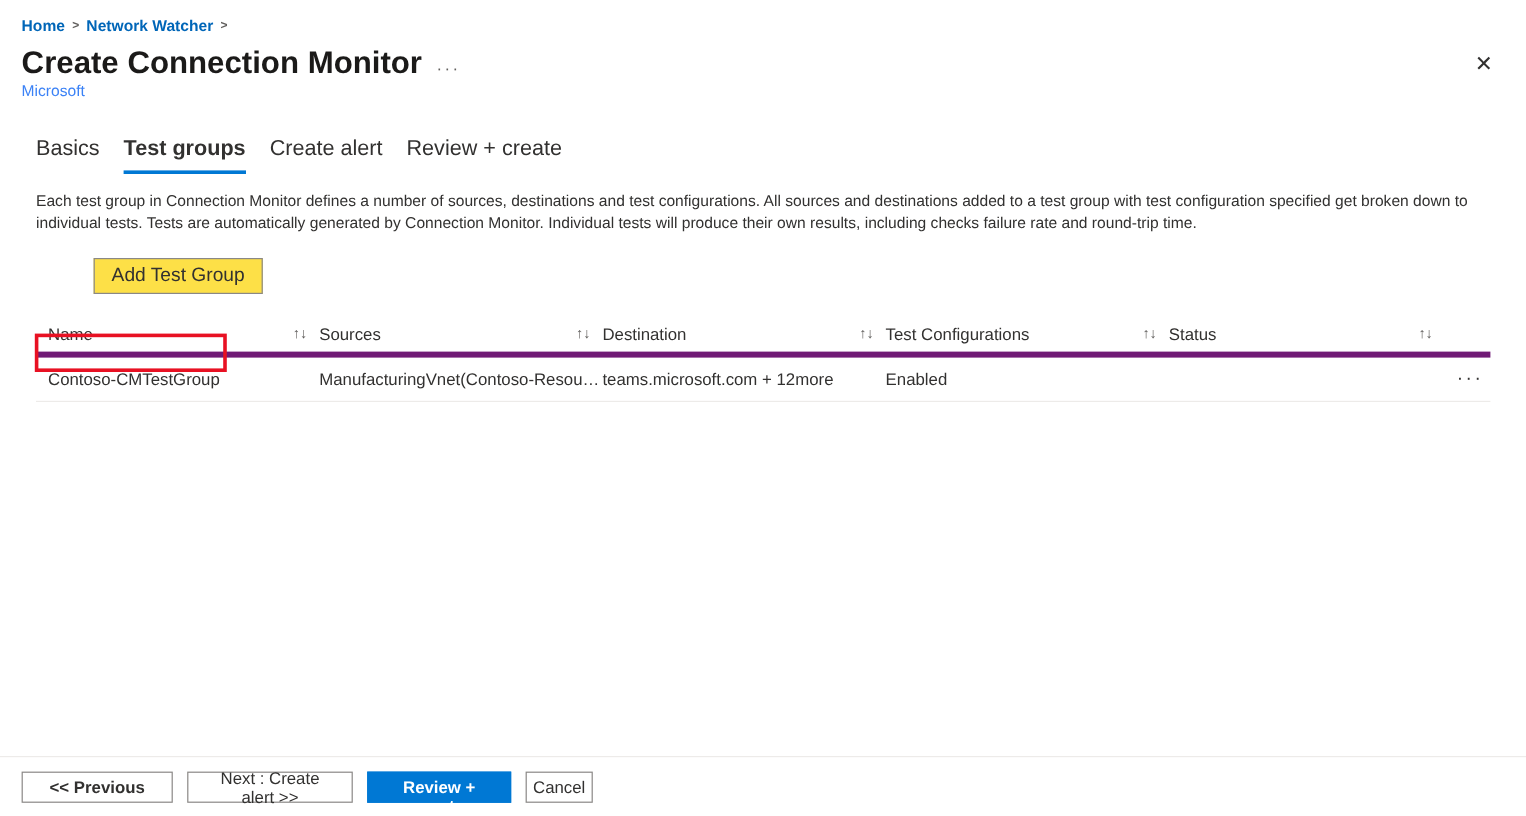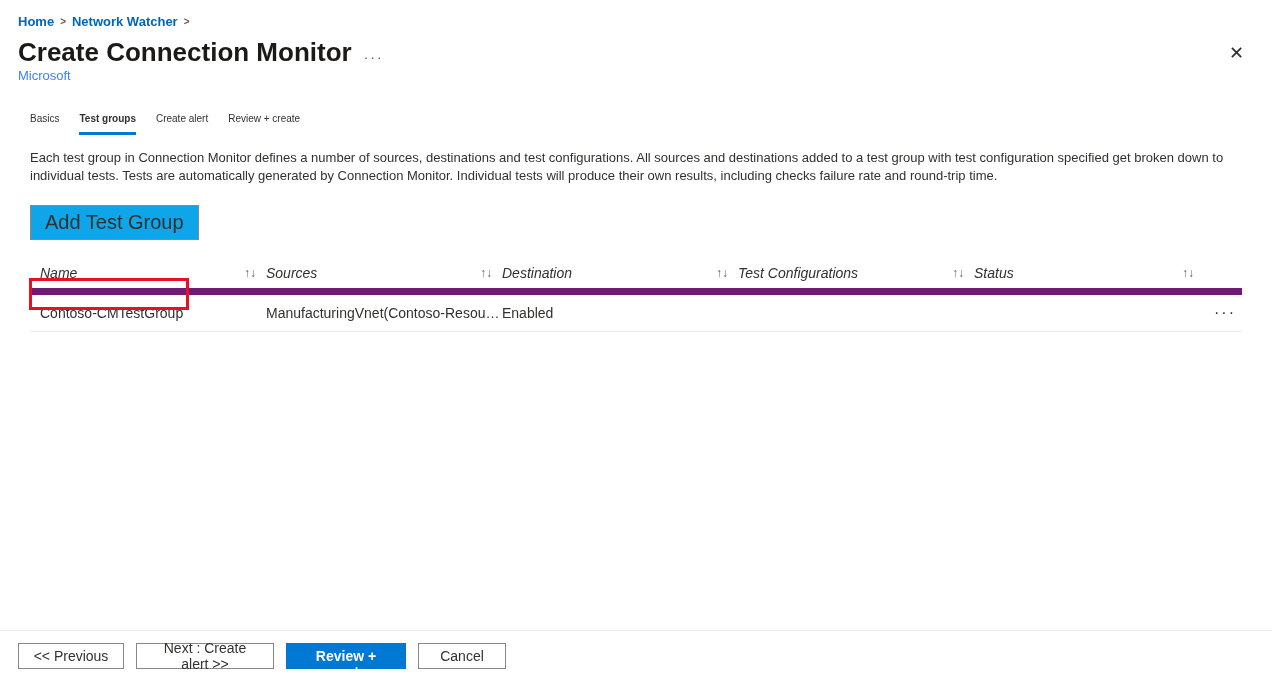--- a/index.html
+++ b/index.html
@@ -69,21 +69,21 @@
       color: #3b82f6;
     }
     
     .tabs {
       display: flex;
       gap: 20px;
       padding: 16px 0 0 30px;
       border-bottom: none;
     }
     .tab {
-      font-size: 10px;
+      font-size: 18px;
       padding: 6px 0 8px 0;
       color: #323130;
       cursor: pointer;
       border-bottom: 3px solid transparent;
     }
     .tab.active {
       font-weight: 600;
       border-bottom: 3px solid #0078d4;
     }
     
@@ -92,35 +92,35 @@
       font-size: 13px;
       line-height: 1.4;
       color: #323130;
     }
     
     .add-btn-wrap {
       padding: 12px 30px 10px 30px;
     }
     .btn-outline {
       border: 1px solid #8a8886;
-      background: #0ea5e9;
+      background: #fde047;
       padding: 5px 14px;
-      font-size: 20px;
-      cursor: pointer;
-      color: #323130;
+      font-size: 16px;
+      cursor: pointer;
+      color: #323130;
+      margin-left: 48px;
     }
     
     .table {
       margin: 8px 30px 0 30px;
     }
     .table-head {
       display: flex;
-      border-bottom: 7px solid #701a75;
+      border-bottom: 5px solid #701a75;
       padding: 7px 0;
-      font-style: italic;
     }
     .th {
       font-size: 14px;
       color: #323130;
       display: flex;
       align-items: center;
     }
     .sort-icon {
       font-size: 12px;
       color: #605e5c;
@@ -175,34 +175,34 @@
       border: 1px solid #8a8886;
       background: #ffffff;
       padding: 4px 12px;
       font-size: 14px;
       cursor: pointer;
       color: #323130;
       height: 26px;
       display:flex;
       align-items:center;
     }
-    .btn-prev { width: 106px; justify-content:center;}
+    .btn-prev { width: 126px; justify-content:center;font-weight:bold;}
     .btn-next { width: 138px; justify-content:center;}
     .btn-review {
       background: #0078d4;
       border: 1px solid #0078d4;
       color: #ffffff;
       font-weight: 600;
       padding: 4px 12px;
       height: 26px;
       cursor: pointer;
       width: 120px;
       font-size: 14px;
     }
-    .btn-cancel { width: 88px; justify-content:center;text-align:right;}
+    .btn-cancel { width: 56px; justify-content:center;text-align:right;}
   </style>
 </head>
 <body>
 
 <div class="breadcrumb">
   <a>Home</a>
   <span class="chevron">&gt;</span>
   <a>Network Watcher</a>
   <span class="chevron">&gt;</span>
 </div>
@@ -248,20 +248,21 @@
     <div class="th col-status">
       <span>Status</span>
       <span class="sort-icon">↑↓</span>
     </div>
     <div class="th col-actions"></div>
   </div>
 
   <div class="table-row">
     <div class="td col-name">Contoso-CMTestGroup</div>
     <div class="td col-src">ManufacturingVnet(Contoso-Resourc…</div>
+    <div class="td col-dest">teams.microsoft.com + 12more</div>
     <div class="td col-status">Enabled</div>
     <div class="td col-actions">
       <span class="row-actions">···</span>
     </div>
   </div>
 </div>
 
 <div class="highlight-red" style="left:29px; top:278px; width:160px; height:32px;"></div>
 <div class="highlight-red" style="left:131px; top:641px; width:176px; height:36px;"></div>
 

